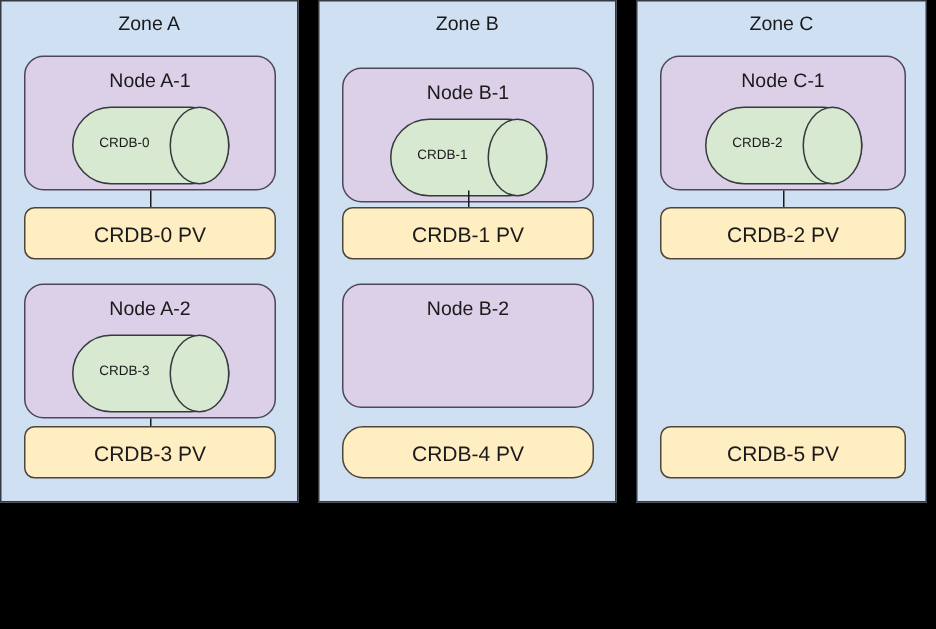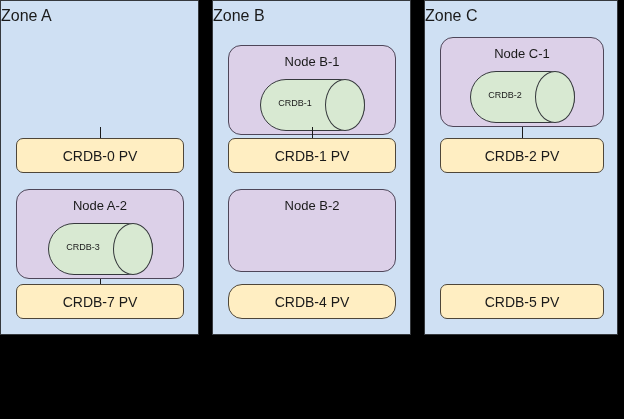--- a/index.html
+++ b/index.html
@@ -31,21 +31,22 @@
     height: 335px;
     background: #cfe0f3;
     border: 1px solid #36393d;
     box-sizing: border-box;
   }
   .zone-title {
     position: absolute;
     left: 0;
     right: 0;
     top: 7px;
-    font-size: 16px;
+    text-align: center;
+    font-size: 13px;
     color: #1a1a1a;
     line-height: 16px;
     white-space: nowrap;
   }
 
   
   .node {
     position: absolute;
     background: #dcd0e8;
     border: 1px solid #4e4659;
@@ -133,36 +134,44 @@
   }
 </style>
 </head>
 <body>
 
 <div id="canvas">
 
   <div class="zone" style="left:0px; width:199px;">
     <div class="zone-title">Zone A</div>
 
+    <div class="node" style="left:15px; top:36px; width:168px; height:90px;">
+      <div class="node-title">Node A-1</div>
+      <div class="cyl" style="left:31px; top:33px;">
+        <div class="cyl-body"></div>
+        <div class="cyl-cap"></div>
+        <div class="cyl-label">CRDB-0</div>
+      </div>
+    </div>
     <div class="connector" style="left:99px; top:126px; height:11px;"></div>
     <div class="pv" style="left:15px; top:137px; width:168px; height:35px;">
       <div class="pv-label">CRDB-0 PV</div>
     </div>
 
     <div class="node" style="left:15px; top:188px; width:168px; height:90px;">
       <div class="node-title">Node A-2</div>
       <div class="cyl" style="left:31px; top:33px;">
         <div class="cyl-body"></div>
         <div class="cyl-cap"></div>
         <div class="cyl-label">CRDB-3</div>
       </div>
     </div>
     <div class="connector" style="left:99px; top:278px; height:11px;"></div>
     <div class="pv" style="left:15px; top:283px; width:168px; height:35px;">
-      <div class="pv-label">CRDB-7 PV</div>
+      <div class="pv-label">CRDB-3 PV</div>
     </div>
   </div>
 
   <div class="zone" style="left:212px; width:199px;">
     <div class="zone-title">Zone B</div>
 
     <div class="node" style="left:15px; top:44px; width:168px; height:90px;">
       <div class="node-title">Node B-1</div>
       <div class="cyl" style="left:31px; top:33px;">
         <div class="cyl-body"></div>

